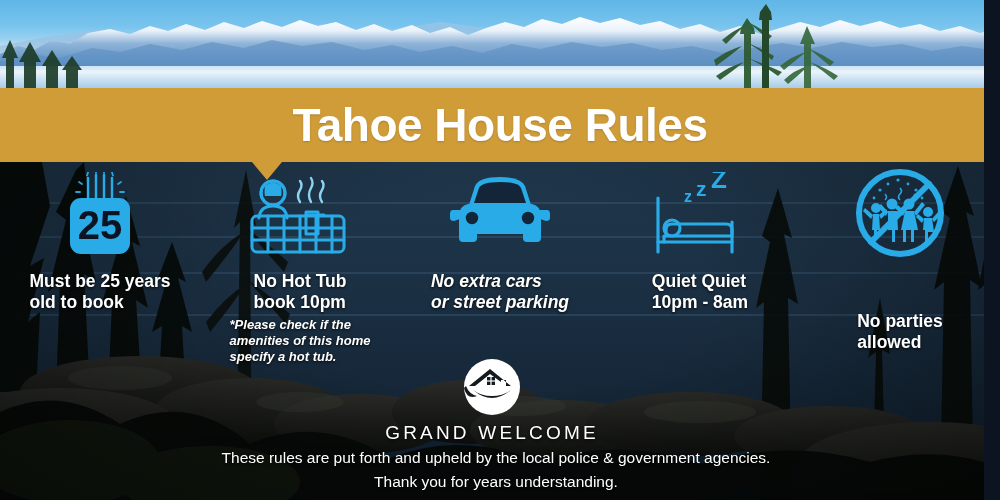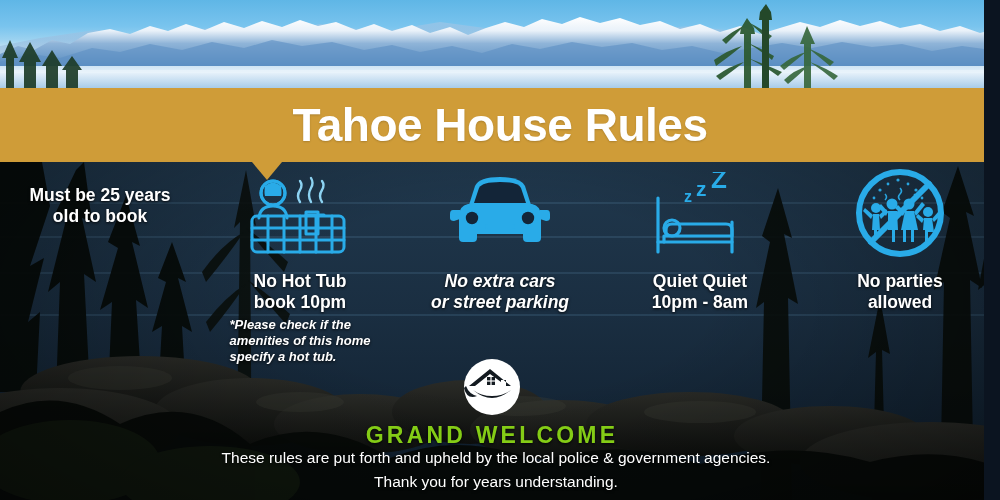--- a/index.html
+++ b/index.html
@@ -89,56 +89,56 @@
     display: flex;
     align-items: flex-end;
     justify-content: center;
   }
   .rule .label {
     margin-top: 13px;
     color: #ffffff;
     font-size: 17.5px;
     font-weight: bold;
     line-height: 1.2;
-    text-align: center;
+    text-align: left;
     text-shadow: 0 1px 3px rgba(0,0,0,.85);
     white-space: pre-line;
   }
   .rule .note {
     margin-top: 4px;
     color: #ffffff;
     font-size: 13px;
     font-style: italic;
     font-weight: bold;
     line-height: 1.22;
     text-align: left;
     text-shadow: 0 1px 3px rgba(0,0,0,.85);
     white-space: pre-line;
   }
 
   .r1 { width: 200px; }
   .r2 { width: 200px; }
   .r3 { width: 200px; font-style: italic; }
   .r4 { width: 200px; }
-  .r5 { width: 200px; }
+  .r5 { width: 200px; gap: 40px; }
 
   
   .brand {
     position: absolute;
     left: 0; right: 0; top: 358px;
     display: flex;
     flex-direction: column;
     align-items: center;
     z-index: 5;
   }
   .brand .brand-name {
     margin-top: 6px;
-    color: #84cc16;
-    font-size: 23px;
-    font-weight: bold;
+    color: #ffffff;
+    font-size: 19px;
+    font-weight: normal;
     letter-spacing: 3.2px;
     text-shadow: 0 1px 3px rgba(0,0,0,.85);
     white-space: nowrap;
   }
 
   
   .footer {
     position: absolute;
     left: 8px; right: 0; top: 446px;
     text-align: center;
@@ -298,20 +298,44 @@
         <ellipse cx="70" cy="300" rx="90" ry="42"></ellipse>
         <ellipse cx="210" cy="320" rx="90" ry="36"></ellipse>
       </g>
     </svg>
     <div class="night-vignette"></div>
   </div>
 
   <div class="rules-row">
 
     <div class="rule r1">
+      <div class="icon-box">
+        <svg width="86" height="86" viewBox="0 0 86 86">
+
+          <g stroke="#29abe8" stroke-width="2.4" fill="none" stroke-linecap="round">
+            <line x1="31" y1="6" x2="31" y2="28"></line>
+            <line x1="39" y1="3" x2="39" y2="28"></line>
+            <line x1="47" y1="3" x2="47" y2="28"></line>
+            <line x1="55" y1="6" x2="55" y2="28"></line>
+          </g>
+          <g stroke="#29abe8" stroke-width="1.8" stroke-linecap="round" fill="none" opacity=".95">
+            <line x1="31" y1="0.5" x2="30" y2="3.5"></line>
+            <line x1="39" y1="-1" x2="39" y2="1"></line>
+            <line x1="47" y1="-1" x2="47" y2="1"></line>
+            <line x1="55" y1="0.5" x2="56" y2="3.5"></line>
+            <line x1="22" y1="10" x2="25" y2="12"></line>
+            <line x1="64" y1="10" x2="61" y2="12"></line>
+            <line x1="19" y1="20" x2="23" y2="20"></line>
+            <line x1="67" y1="20" x2="63" y2="20"></line>
+          </g>
+
+          <rect x="13" y="26" width="60" height="56" rx="11" fill="#29abe8"></rect>
+          <text x="43" y="67" text-anchor="middle" font-family="Liberation Sans, sans-serif" font-size="40" font-weight="bold" fill="#0b1420">25</text>
+        </svg>
+      </div>
       <div class="label">Must be 25 years
 old to book</div>
     </div>
 
     <div class="rule r2">
       <div class="icon-box">
         <svg width="104" height="86" viewBox="0 0 104 86">
           <g stroke="#29abe8" stroke-width="3" fill="none" stroke-linecap="round" stroke-linejoin="round">
 
             <circle cx="25" cy="21" r="12"></circle>

